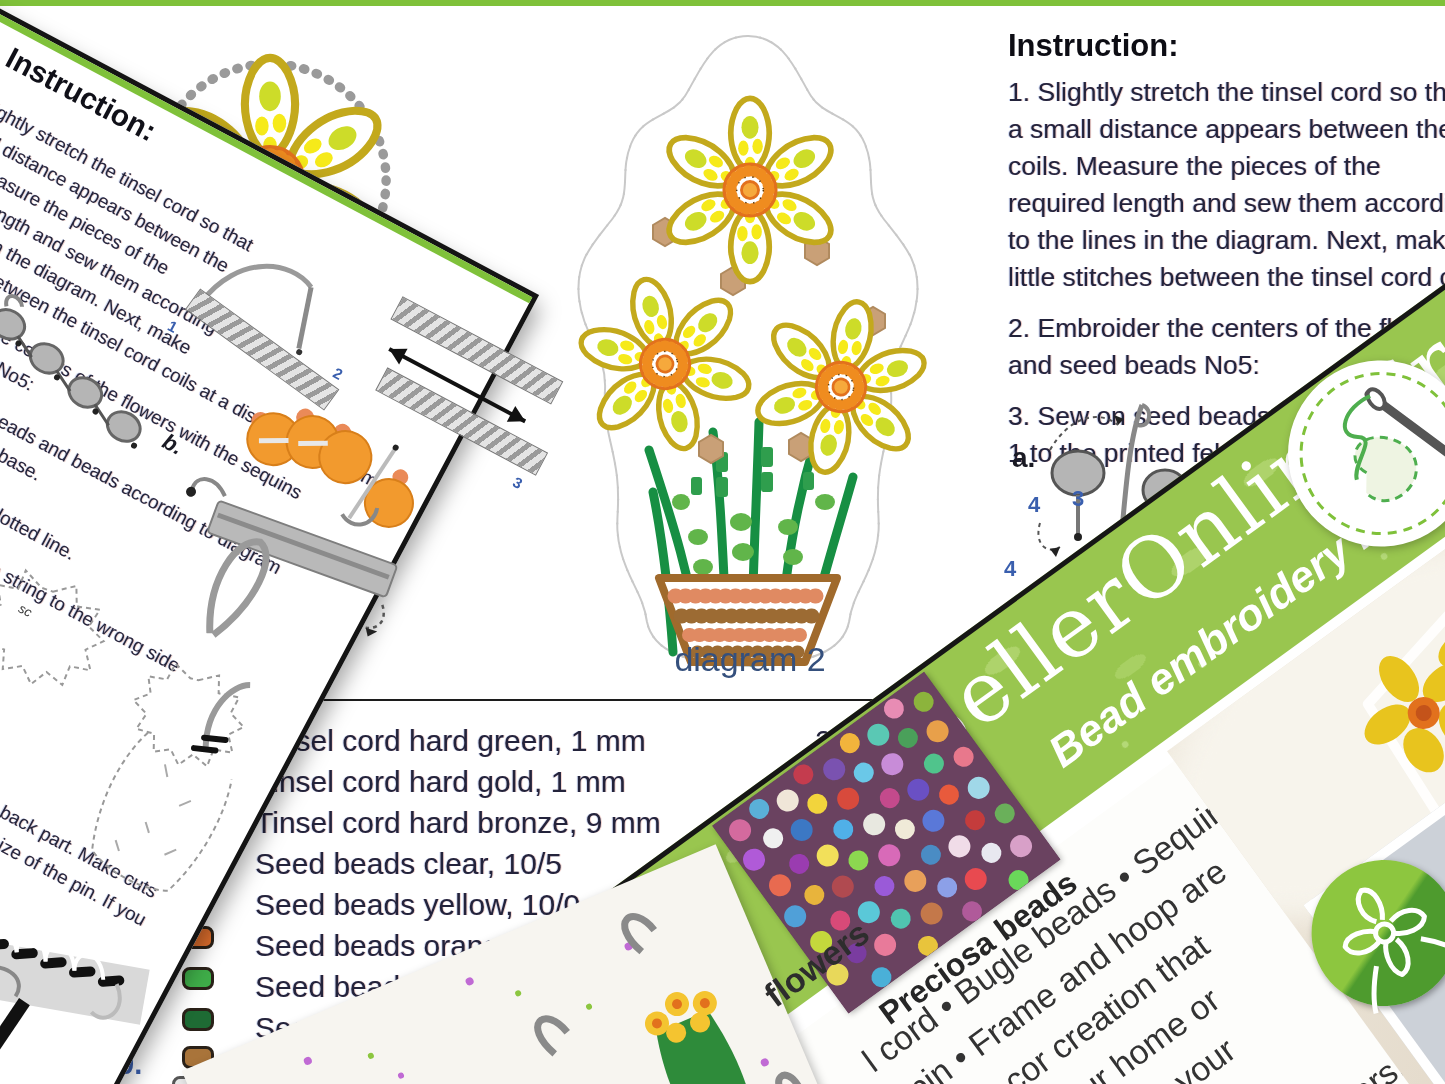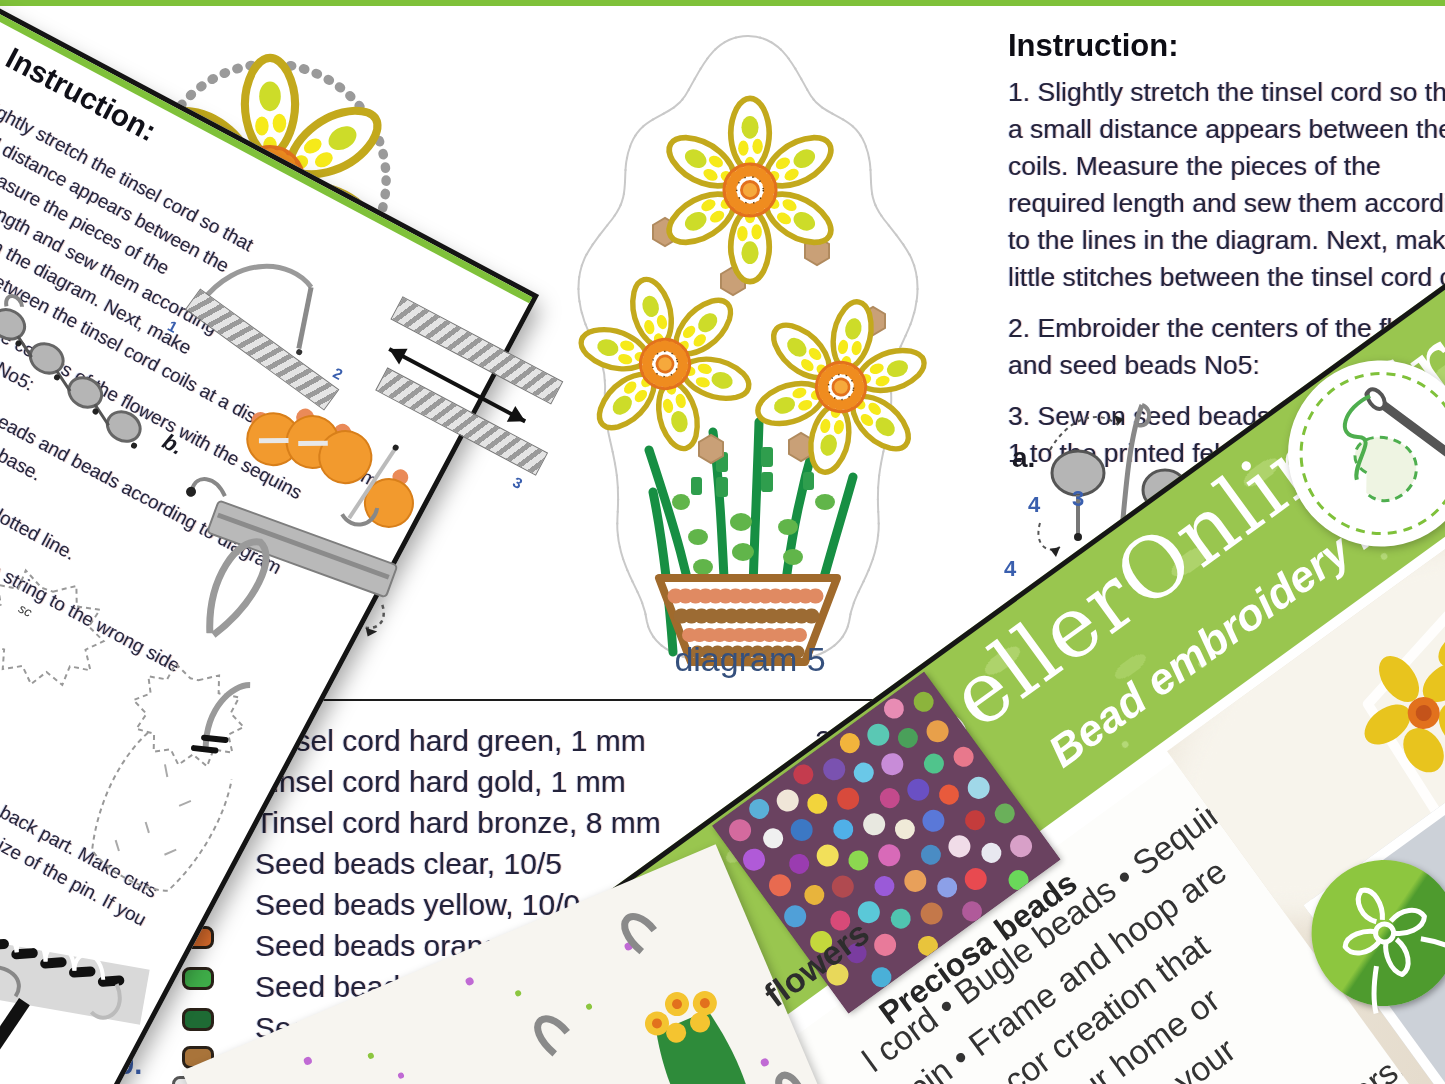--- a/index.html
+++ b/index.html
@@ -174,21 +174,21 @@
 
     <g>
       <path d="M106,556 L284,556 L252,640 L138,640 Z" fill="#fff" stroke="#a06a2c" stroke-width="8" stroke-linejoin="round"></path>
       <line x1="122" y1="574" x2="268" y2="574" stroke="#e08a62" stroke-width="15" stroke-dasharray="1 9" stroke-linecap="round"></line>
       <line x1="128" y1="594" x2="262" y2="594" stroke="#9c6b33" stroke-width="15" stroke-dasharray="1 9" stroke-linecap="round"></line>
       <line x1="136" y1="613" x2="254" y2="613" stroke="#e08a62" stroke-width="14" stroke-dasharray="1 9" stroke-linecap="round"></line>
       <line x1="144" y1="630" x2="246" y2="630" stroke="#9c6b33" stroke-width="13" stroke-dasharray="1 9" stroke-linecap="round"></line>
     </g>
   </svg>
 
-  <div id="diagram-caption" class="abs">diagram 5</div>
+  <div id="diagram-caption" class="abs">diagram 2</div>
 
   <div id="right-instr" class="abs">
     <div class="ttl">Instruction:</div>
     <p>1. Slightly stretch the tinsel cord so that</p>
     <p>a small distance appears between the</p>
     <p>coils. Measure the pieces of the</p>
     <p>required length and sew them according</p>
     <p>to the lines in the diagram. Next, make</p>
     <p>little stitches between the tinsel cord coils at a distance of 2-3 mm.</p>
     <div class="gap"></div>
@@ -221,21 +221,21 @@
 
   <div id="materials" class="abs">
     <div class="mrow">
       <span class="txt" style="left:255px;top:12px">Tinsel cord hard green, 1 mm</span>
       <span class="qty" style="left:815px;top:12px">2</span>
     </div>
     <div class="mrow">
       <span class="txt" style="left:255px;top:53px">Tinsel cord hard gold, 1 mm</span>
     </div>
     <div class="mrow">
-      <span class="txt" style="left:255px;top:94px">Tinsel cord hard bronze, 8 mm</span>
+      <span class="txt" style="left:255px;top:94px">Tinsel cord hard bronze, 9 mm</span>
     </div>
     <div class="mrow">
       <span class="txt" style="left:255px;top:135px">Seed beads clear, 10/5</span>
     </div>
     <div class="mrow">
       <span class="txt" style="left:255px;top:176px">Seed beads yellow, 10/0</span>
     </div>
     <div class="mrow">
       <span class="bead" style="left:182px;top:214px;background:#e2702d"></span>
       <span class="txt" style="left:255px;top:217px">Seed beads orange, 10/0</span>

